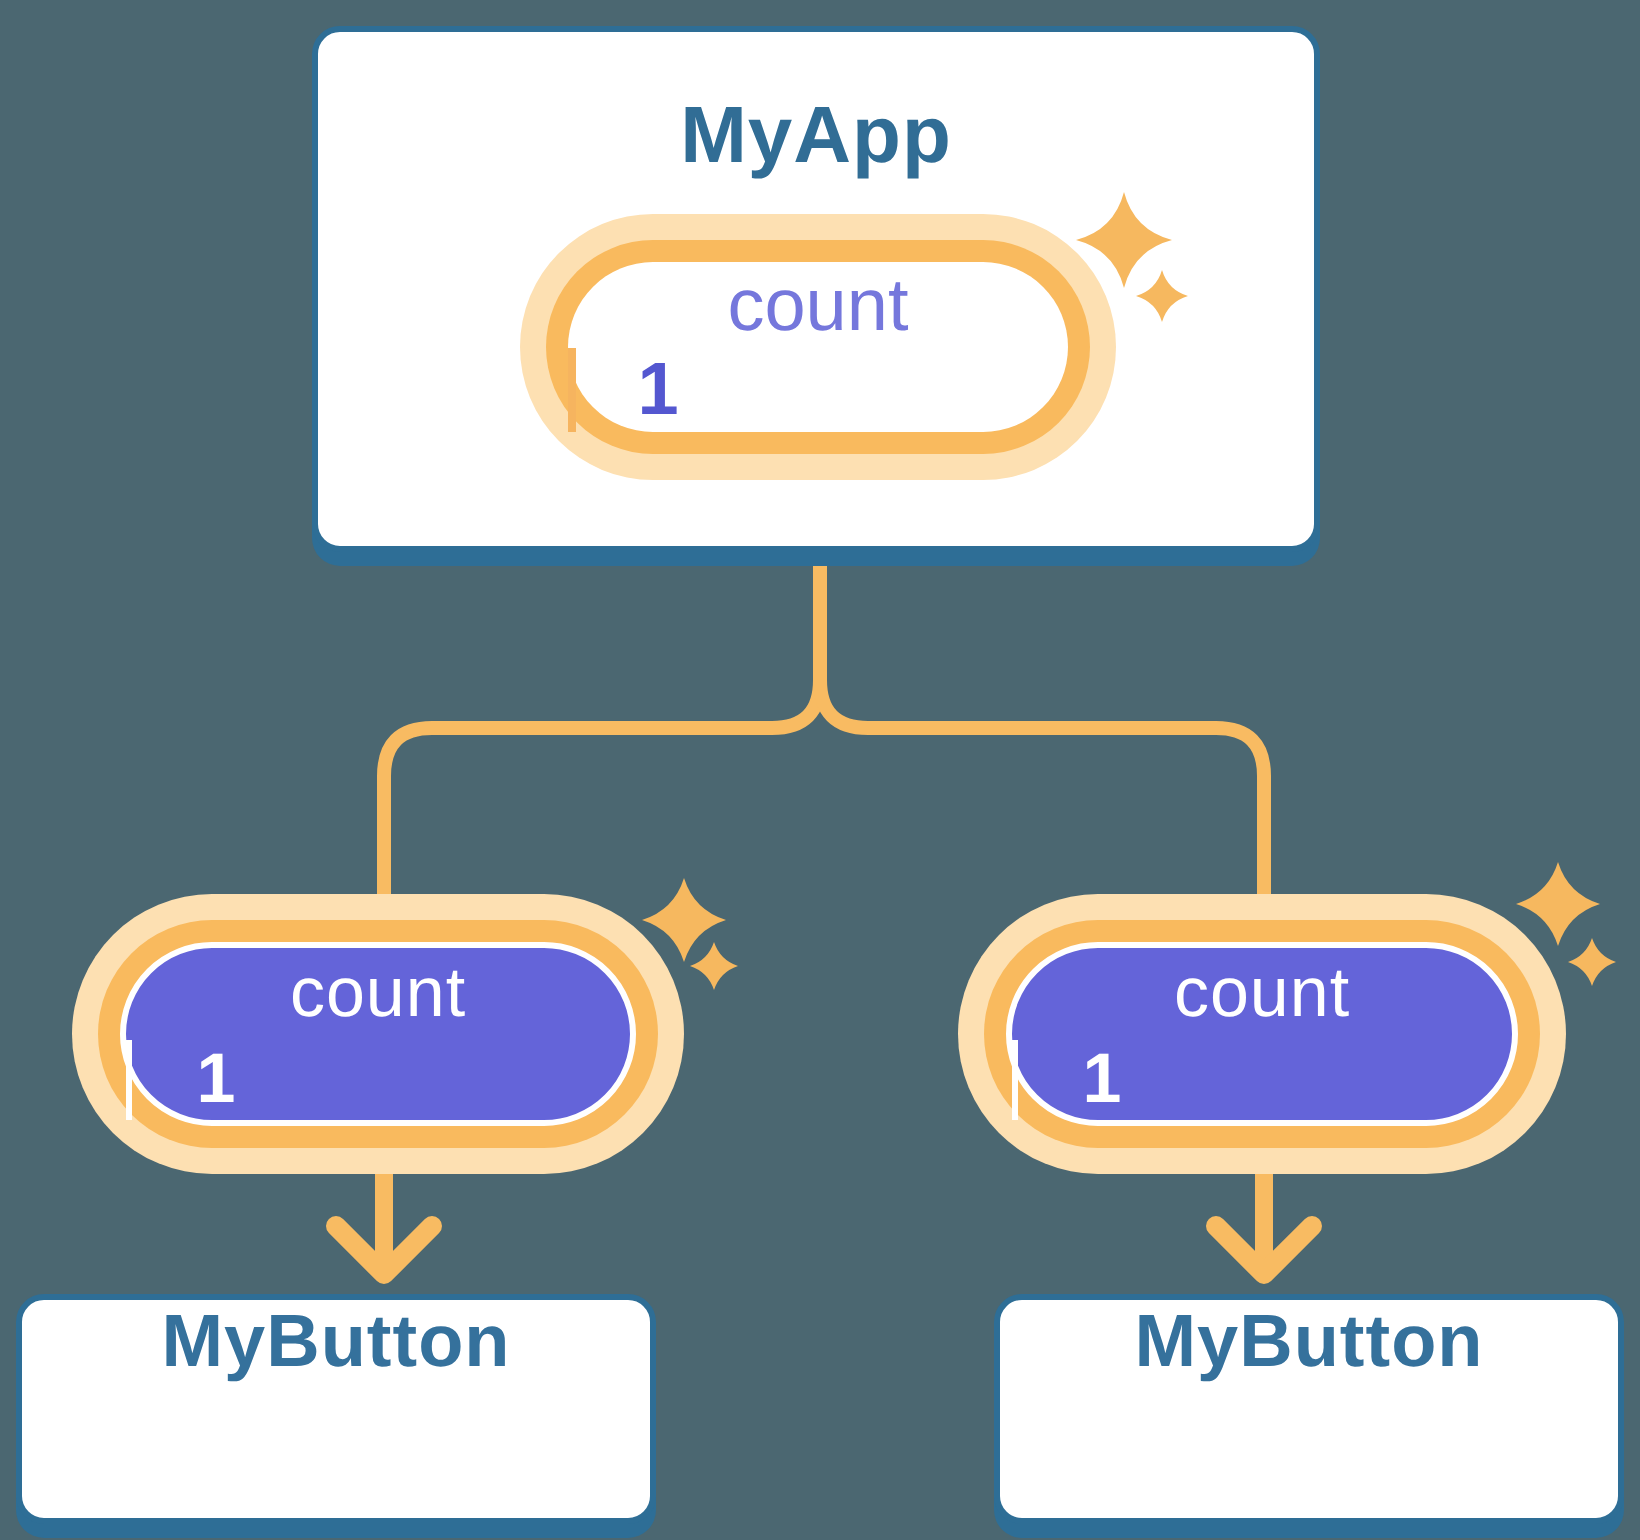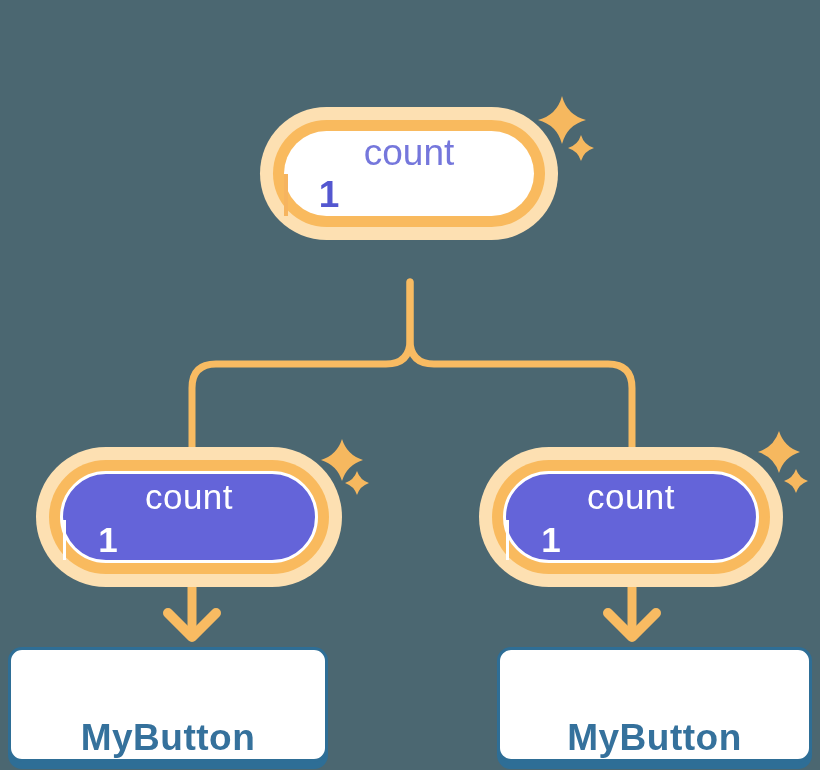--- a/index.html
+++ b/index.html
@@ -17,21 +17,21 @@
     background:#FFFFFF;border:3px solid #2E6E96;border-radius:14px;
     box-shadow:0 7px 0 #2E6E96;
   }
   #root-card{left:156px;top:13px;width:504px;height:263px;text-align:center;}
   .card-title{
     color:#316D95;font-weight:700;font-size:40px;letter-spacing:.5px;
   }
   #root-card .card-title{margin-top:30px;}
 
   .leaf-card{
-    display:flex;align-items:flex-end;justify-content:center;
+    display:flex;align-items:flex-start;justify-content:center;
   }
   #leaf-card-left{left:8px;top:647px;width:320px;height:115px;}
   #leaf-card-right{left:497px;top:647px;width:315px;height:115px;}
   .leaf-card .card-title{font-size:37px;font-weight:600;color:#35719C;margin:0;}
 
   .pill{
     position:absolute;z-index:2;box-sizing:border-box;
     display:flex;align-items:stretch;
     border-radius:60px;
     box-shadow:0 0 0 11px #F9BA5E,0 0 0 24px #FDE0B2;
@@ -69,20 +69,23 @@
     <g>
       <path d="M192,560 L192,628" fill="none" stroke="#F8BB62" stroke-width="9" stroke-linecap="round"></path>
       <path d="M168,613 L192,637 L216,613" fill="none" stroke="#F8BB62" stroke-width="10" stroke-linecap="round" stroke-linejoin="round"></path>
     </g>
     <g>
       <path d="M632,560 L632,628" fill="none" stroke="#F8BB62" stroke-width="9" stroke-linecap="round"></path>
       <path d="M608,613 L632,637 L656,613" fill="none" stroke="#F8BB62" stroke-width="10" stroke-linecap="round" stroke-linejoin="round"></path>
     </g>
   </svg>
 
+  <div id="root-card" class="card">
+    <div class="card-title">MyApp</div>
+  </div>
 
   <div id="root-pill" class="pill">
     <div class="key-cell">count</div>
     <div class="value-cell">1</div>
   </div>
 
   <div id="pill-left" class="pill purple-pill">
     <div class="key-cell">count</div>
     <div class="value-cell">1</div>
   </div>

